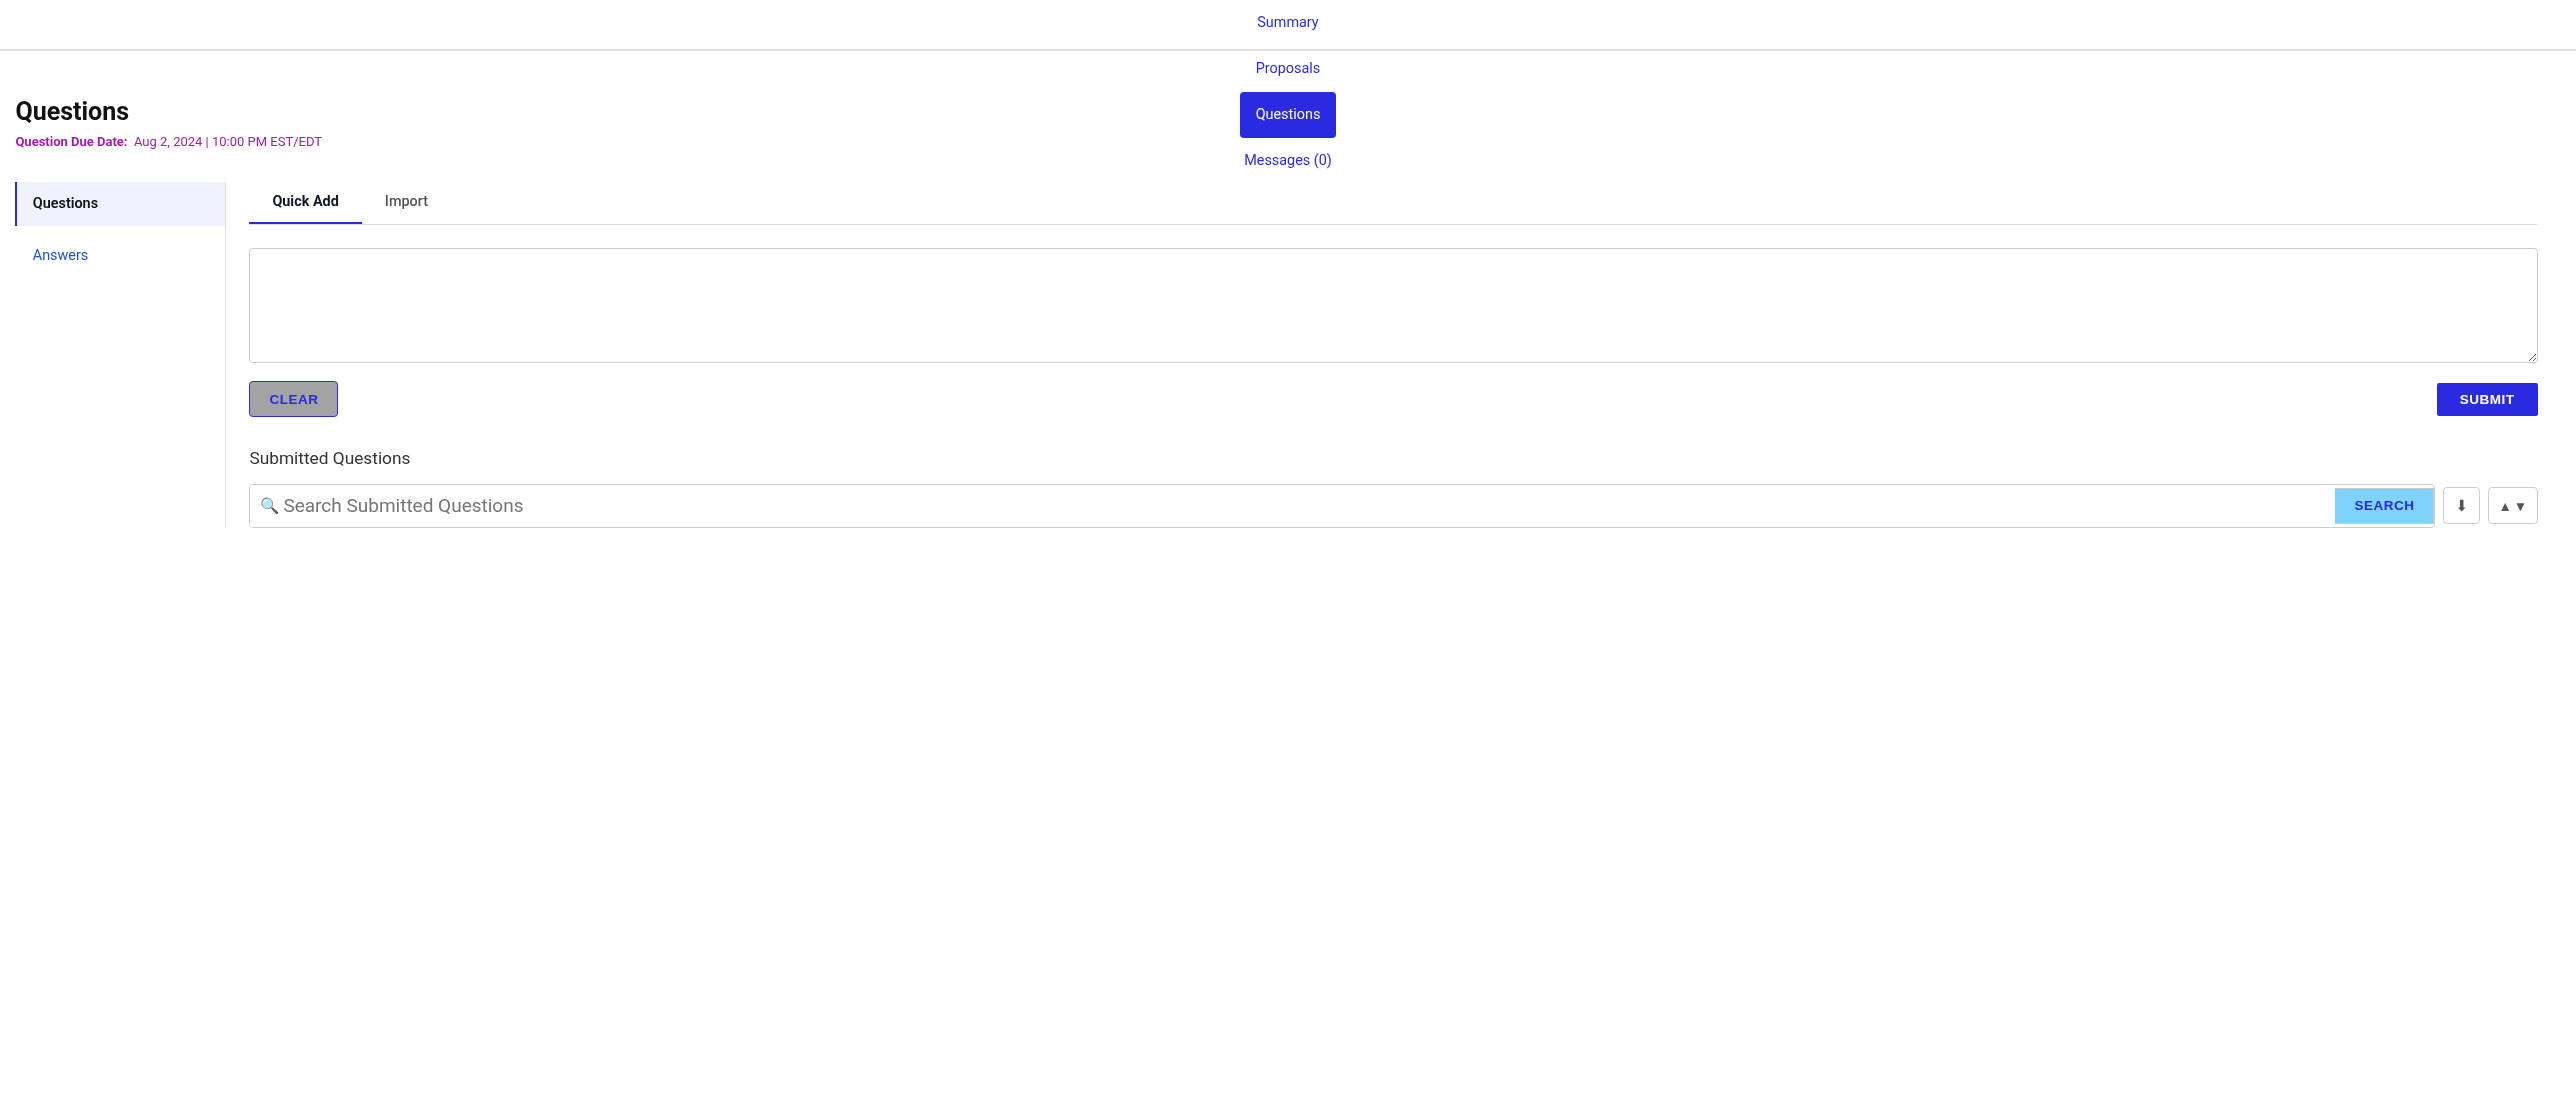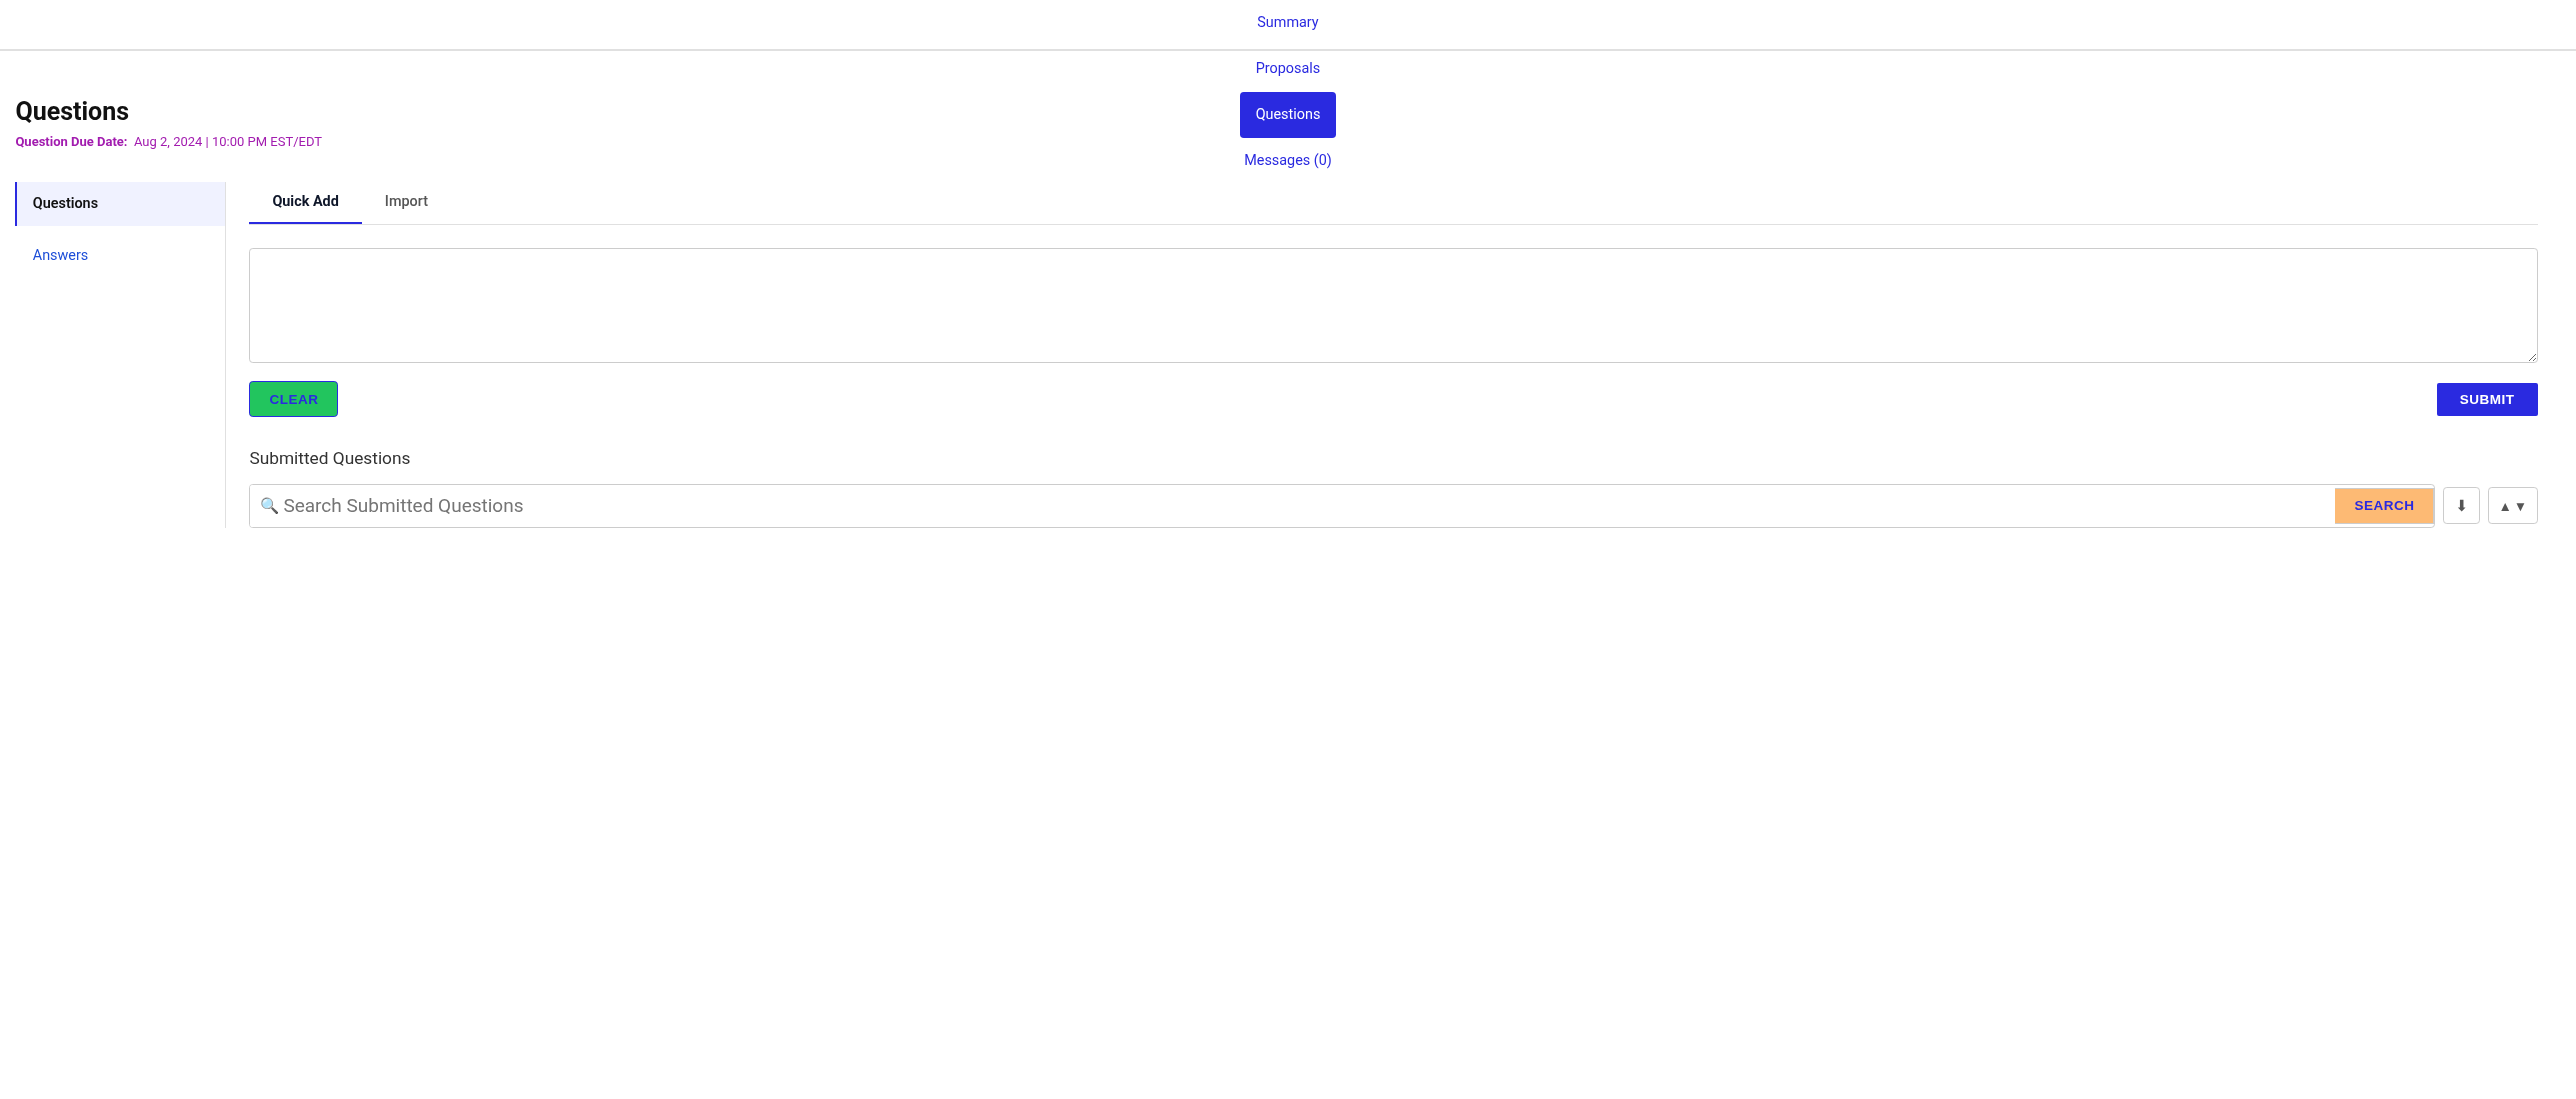--- a/index.html
+++ b/index.html
@@ -160,21 +160,21 @@
       align-items: center;
       margin-top: 15.4px;
       margin-bottom: 31px;
     }
 
     .btn-clear {
       padding: 9.6px 19px;
       font-size: 13.5px;
       font-weight: 600;
       color: #2a2ae0;
-      background: #22c55e;
+      background: #a3a3a3;
       border: 1.9px solid #2a2ae0;
       border-radius: 3.8px;
       cursor: pointer;
       letter-spacing: 0.5px;
     }
 
     .btn-submit {
       padding: 9px 23px;
       font-size: 13.5px;
       font-weight: 700;
@@ -226,21 +226,21 @@
       outline: none;
       color: #999;
       font-family: inherit;
     }
 
     .btn-search {
       padding: 9.6px 19px;
       font-size: 13.5px;
       font-weight: 700;
       color: #2a2ae0;
-      background: #fdba74;
+      background: #7dd3fc;
       border: 1px solid #ccc;
       border-left: none;
       cursor: pointer;
       letter-spacing: 0.5px;
     }
 
     .icon-btn {
       width: 37px;
       height: 37px;
       display: flex;

